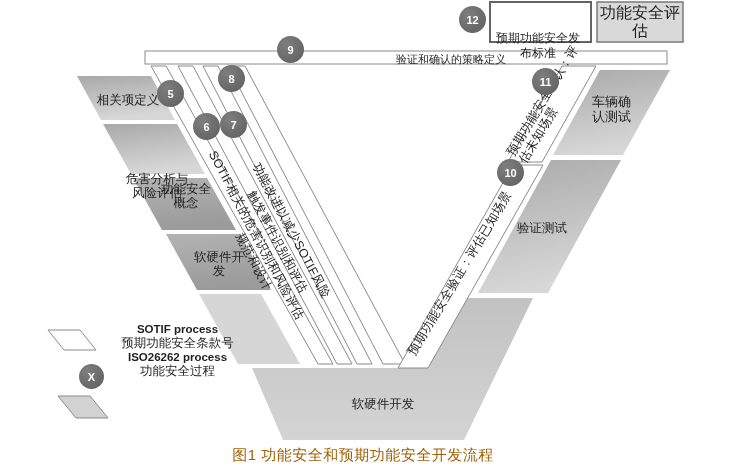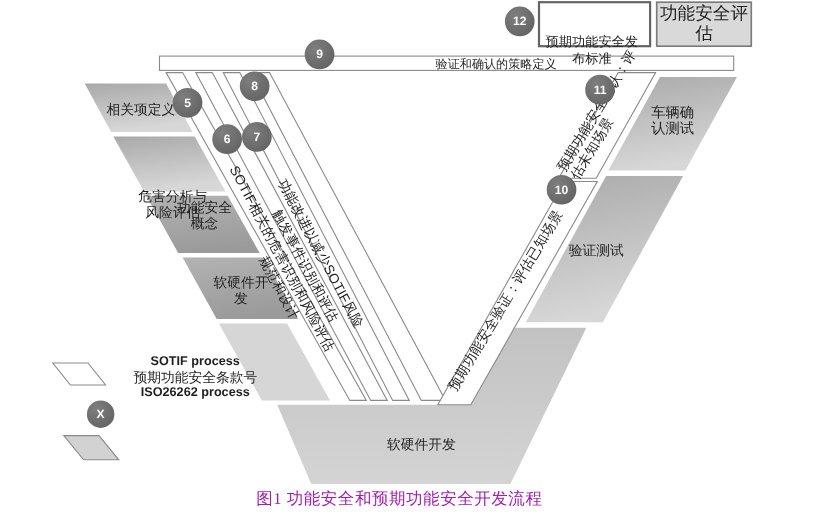--- a/index.html
+++ b/index.html
@@ -13,22 +13,22 @@
   .rot-dn{transform:rotate(62deg);}
   .rot-up{transform:rotate(-59deg);}
   .badge{position:absolute;width:27px;height:27px;border-radius:50%;
          background:radial-gradient(circle at 35% 30%, #7e7e7e, #5d5d5d);
          color:#fff;font-weight:bold;font-size:11px;
          display:flex;align-items:center;justify-content:center;}
   .boxlabel{font-size:12.5px;}
   .flexc{display:flex;align-items:center;justify-content:center;}
   .legend-en{font-weight:bold;font-size:11.5px;line-height:14px;text-align:center;}
   .legend-cn{font-size:12.5px;line-height:14px;text-align:center;margin:0 auto;}
-  .caption{font-family:Liberation Serif, serif;font-size:15px;
-           letter-spacing:.5px;color:#a21caf;}
+  .caption{font-family:Liberation Sans, sans-serif;font-size:15px;
+           letter-spacing:.5px;color:#a16207;}
 </style>
 </head>
 <body>
 
 <div class="stage">
 
   <svg width="751" height="476" viewBox="0 0 751 476">
     <defs>
       <linearGradient id="gLight" x1="0" y1="0" x2="0.25" y2="1">
         <stop offset="0" stop-color="#a9a9a9"></stop>
@@ -101,17 +101,18 @@
   <div class="badge" style="left:277px;top:36px;">9</div>
   <div class="badge" style="left:497px;top:159px;">10</div>
   <div class="badge" style="left:532px;top:68px;">11</div>
   <div class="badge" style="left:459px;top:6px;">12</div>
 
   <div class="badge" style="left:79px;top:364px;width:25px;height:25px;">X</div>
   <div class="t" style="left:95px;top:322px;width:165px;">
     <div class="legend-en">SOTIF process</div>
     <div class="legend-cn">预期功能安全条款号</div>
     <div class="legend-en">ISO26262 process</div>
+    <div class="legend-cn">功能安全过程</div>
   </div>
 
   <div class="t ctr caption" style="left:213px;top:446px;width:300px;">图1 功能安全和预期功能安全开发流程</div>
 
 </div>
 
 </body></html>

